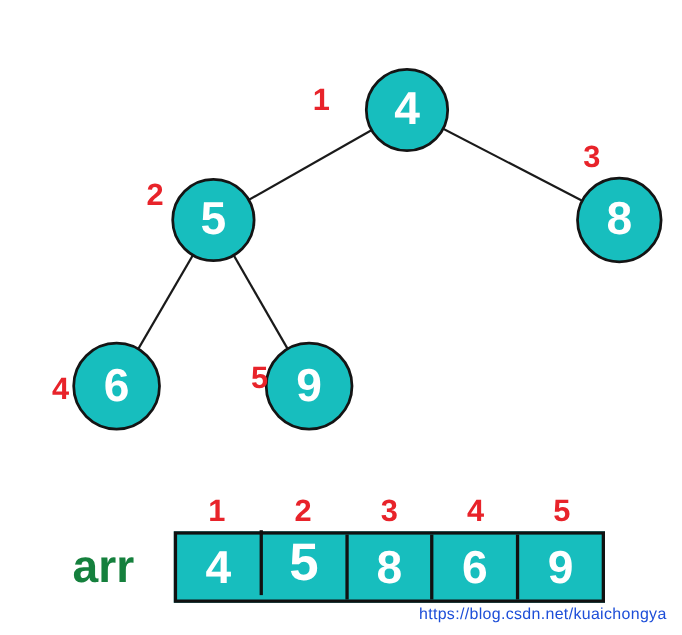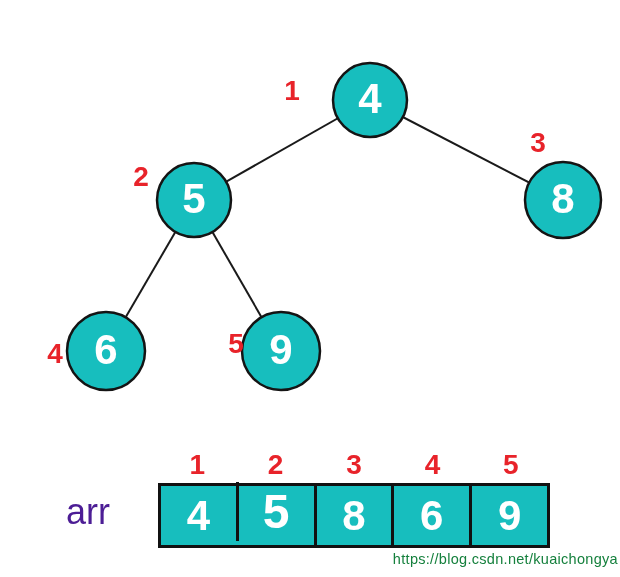--- a/index.html
+++ b/index.html
@@ -87,30 +87,30 @@
   }
   
   .array-cell:nth-child(2) {
     font-size: 48px;
     transform: translateY(-4px);
   }
   #arr-label {
     position: absolute;
     left: 66px;
     top: 494px;
-    color: #4c1d95;
-    font-size: 36px;
-    font-weight: normal;
+    color: #15803d;
+    font-size: 42px;
+    font-weight: bold;
     line-height: 1;
   }
   #watermark {
     position: absolute;
-    right: 2px;
+    right: 14px;
     top: 551px;
-    color: #15803d;
+    color: #1d4ed8;
     font-size: 14.5px;
     letter-spacing: 0.3px;
   }
 </style>
 </head>
 <body>
 
 <div id="stage">
 
   <svg id="tree-svg" width="620" height="577">

